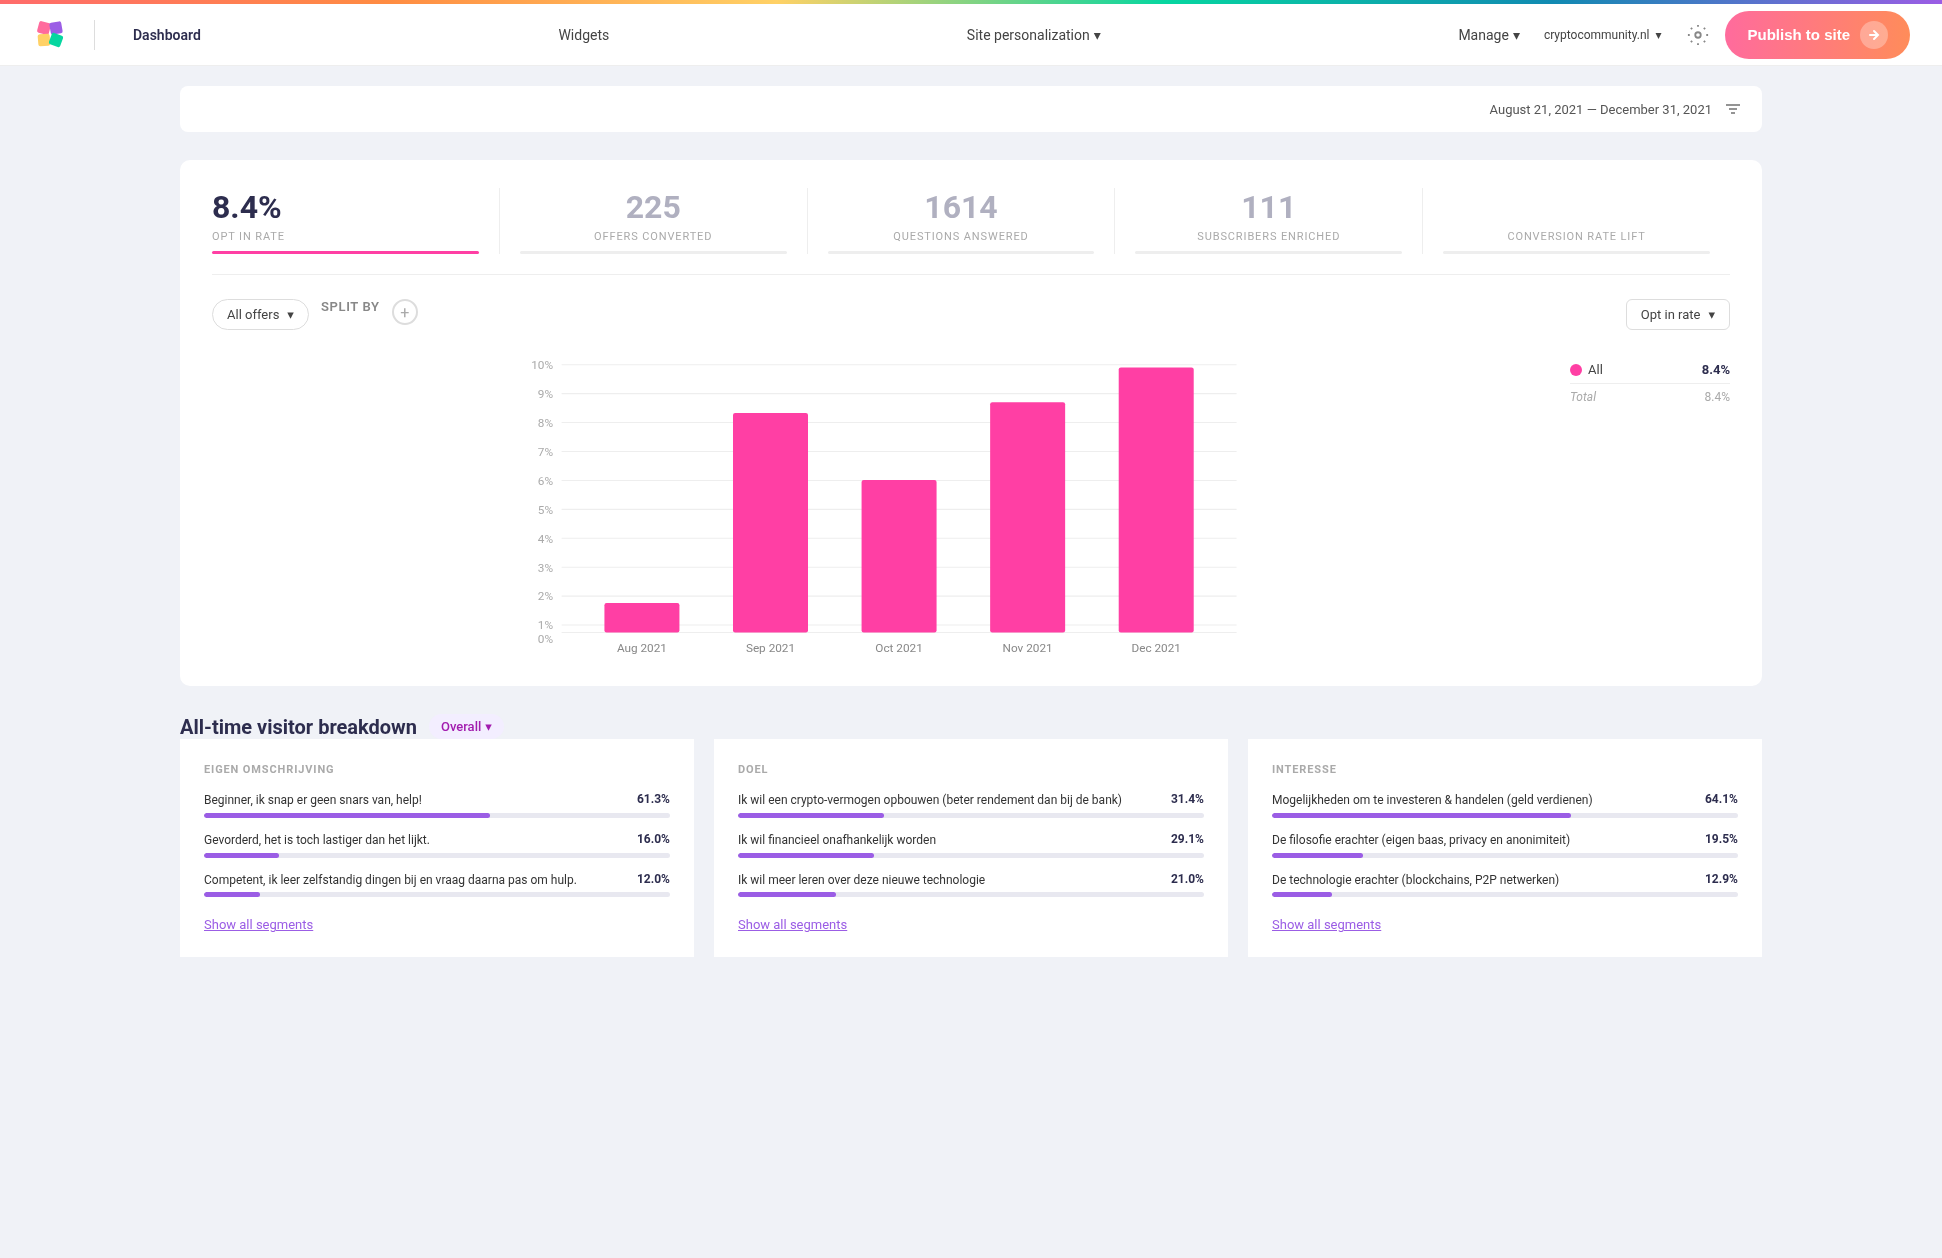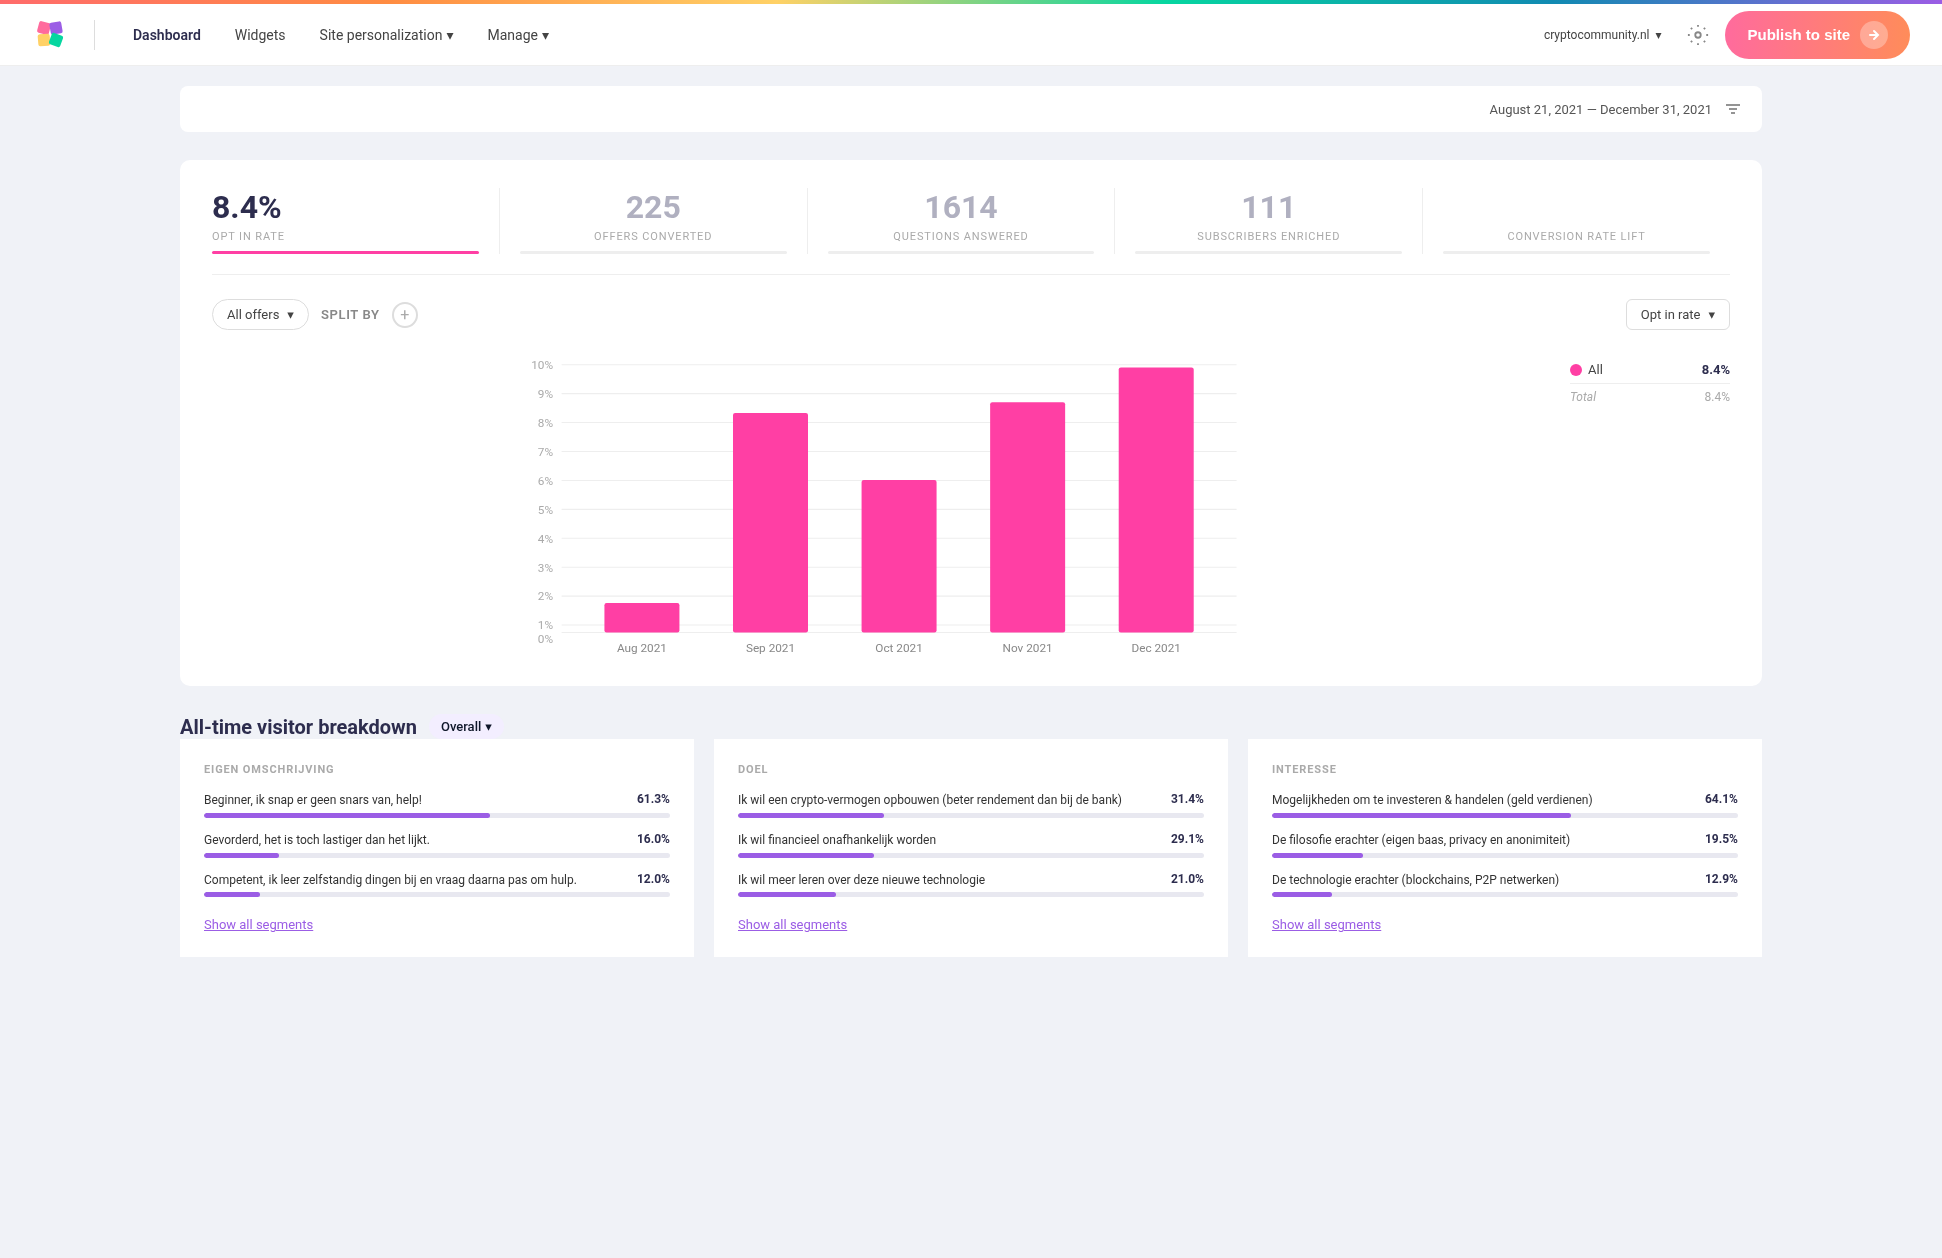--- a/index.html
+++ b/index.html
@@ -37,20 +37,21 @@
       width: 1px;
       height: 30px;
       background: #ddd;
       margin-right: 24px;
     }
     .nav-items {
       display: flex;
       align-items: center;
       gap: 6px;
       flex: 1;
+      justify-content: space-between;
     }
     .nav-item {
       padding: 8px 14px;
       font-size: 14px;
       color: #444;
       cursor: pointer;
       border-radius: 4px;
     }
     .nav-item.active {
       color: #2d2d4e;
@@ -183,21 +184,20 @@
 
     
     .chart-controls {
       display: flex;
       align-items: center;
       justify-content: space-between;
       margin-bottom: 16px;
     }
     .chart-controls-left {
       display: flex;
-      align-items: center;
       gap: 12px;
     }
     .filter-dropdown {
       display: flex;
       align-items: center;
       gap: 8px;
       padding: 7px 14px;
       border: 1px solid #ddd;
       border-radius: 20px;
       font-size: 13px;
@@ -303,21 +303,21 @@
       font-weight: 700;
       color: #2d2d4e;
     }
     .overall-dropdown {
       display: flex;
       align-items: center;
       gap: 4px;
       padding: 5px 12px;
       border-radius: 20px;
       font-size: 13px;
-      color: #0f172a;
+      color: #a21caf;
       background: #f3eeff;
       cursor: pointer;
       font-weight: 500;
     }
 
     
     .breakdown-cards {
       display: grid;
       grid-template-columns: 1fr 1fr 1fr;
       gap: 20px;

